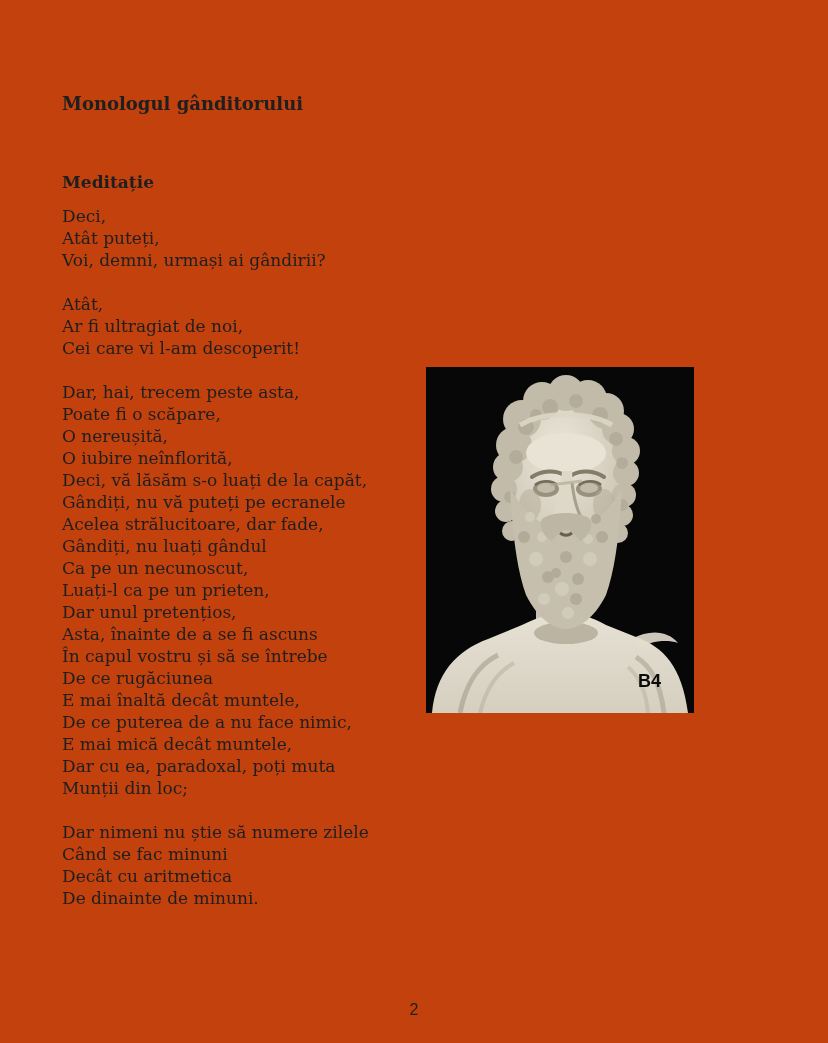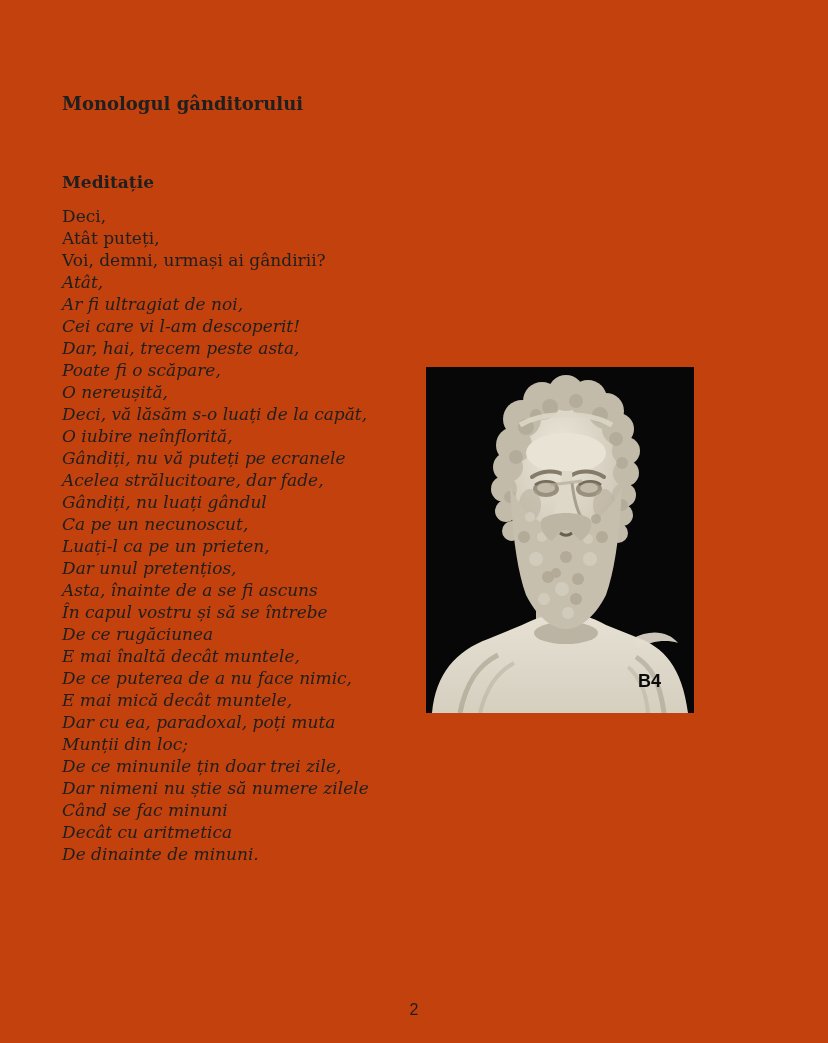--- a/index.html
+++ b/index.html
@@ -34,21 +34,21 @@
   }
   .poem {
     position: absolute;
     left: 62px;
     top: 205px;
     font-size: 17px;
     line-height: 22px;
     width: 360px;
   }
   .stanza + .stanza {
-    font-style: italic;
+    margin-top: 22px;
   }
   .line {
     white-space: nowrap;
   }
   .figure-wrap {
     position: absolute;
     left: 426px;
     top: 367px;
     width: 310px;
     height: 346px;
@@ -85,39 +85,38 @@
     </div>
     <div class="stanza">
       <div class="line">Atât,</div>
       <div class="line">Ar fi ultragiat de noi,</div>
       <div class="line">Cei care vi l-am descoperit!</div>
     </div>
     <div class="stanza">
       <div class="line">Dar, hai, trecem peste asta,</div>
       <div class="line">Poate fi o scăpare,</div>
       <div class="line">O nereușită,</div>
+      <div class="line">O iubire neînflorită,</div>
       <div class="line">Deci, vă lăsăm s-o luați de la capăt,</div>
-      <div class="line">O iubire neînflorită,</div>
       <div class="line">Gândiți, nu vă puteți pe ecranele</div>
       <div class="line">Acelea strălucitoare, dar fade,</div>
       <div class="line">Gândiți, nu luați gândul</div>
       <div class="line">Ca pe un necunoscut,</div>
       <div class="line">Luați-l ca pe un prieten,</div>
       <div class="line">Dar unul pretențios,</div>
       <div class="line">Asta, înainte de a se fi ascuns</div>
       <div class="line">În capul vostru și să se întrebe</div>
       <div class="line">De ce rugăciunea</div>
       <div class="line">E mai înaltă decât muntele,</div>
       <div class="line">De ce puterea de a nu face nimic,</div>
       <div class="line">E mai mică decât muntele,</div>
       <div class="line">Dar cu ea, paradoxal, poți muta</div>
       <div class="line">Munții din loc;</div>
     </div>
     <div class="stanza">
-      <div class="line">De ce minunile țin doar trei zile,</div>
       <div class="line">Dar nimeni nu știe să numere zilele</div>
       <div class="line">Când se fac minuni</div>
       <div class="line">Decât cu aritmetica</div>
       <div class="line">De dinainte de minuni.</div>
     </div>
   </section>
 
   <figure class="figure-wrap">
     <svg viewBox="0 0 268 346" width="268" height="346" xmlns="http://www.w3.org/2000/svg">
       <defs>

